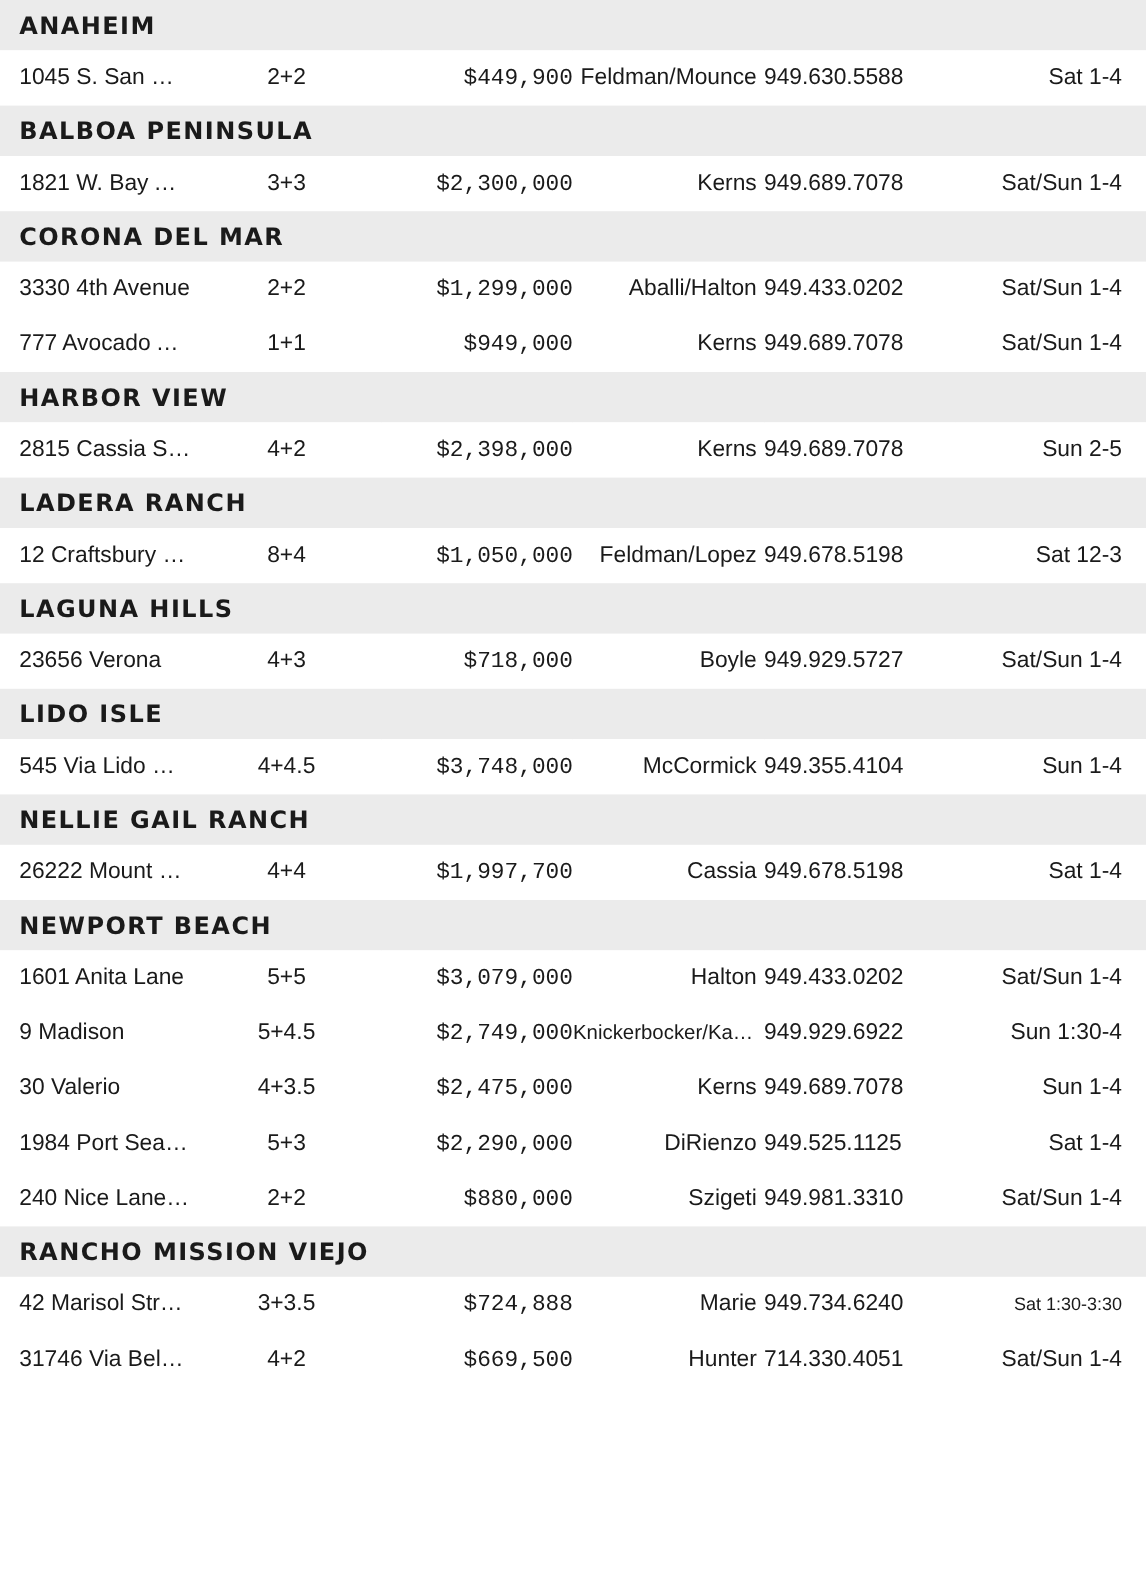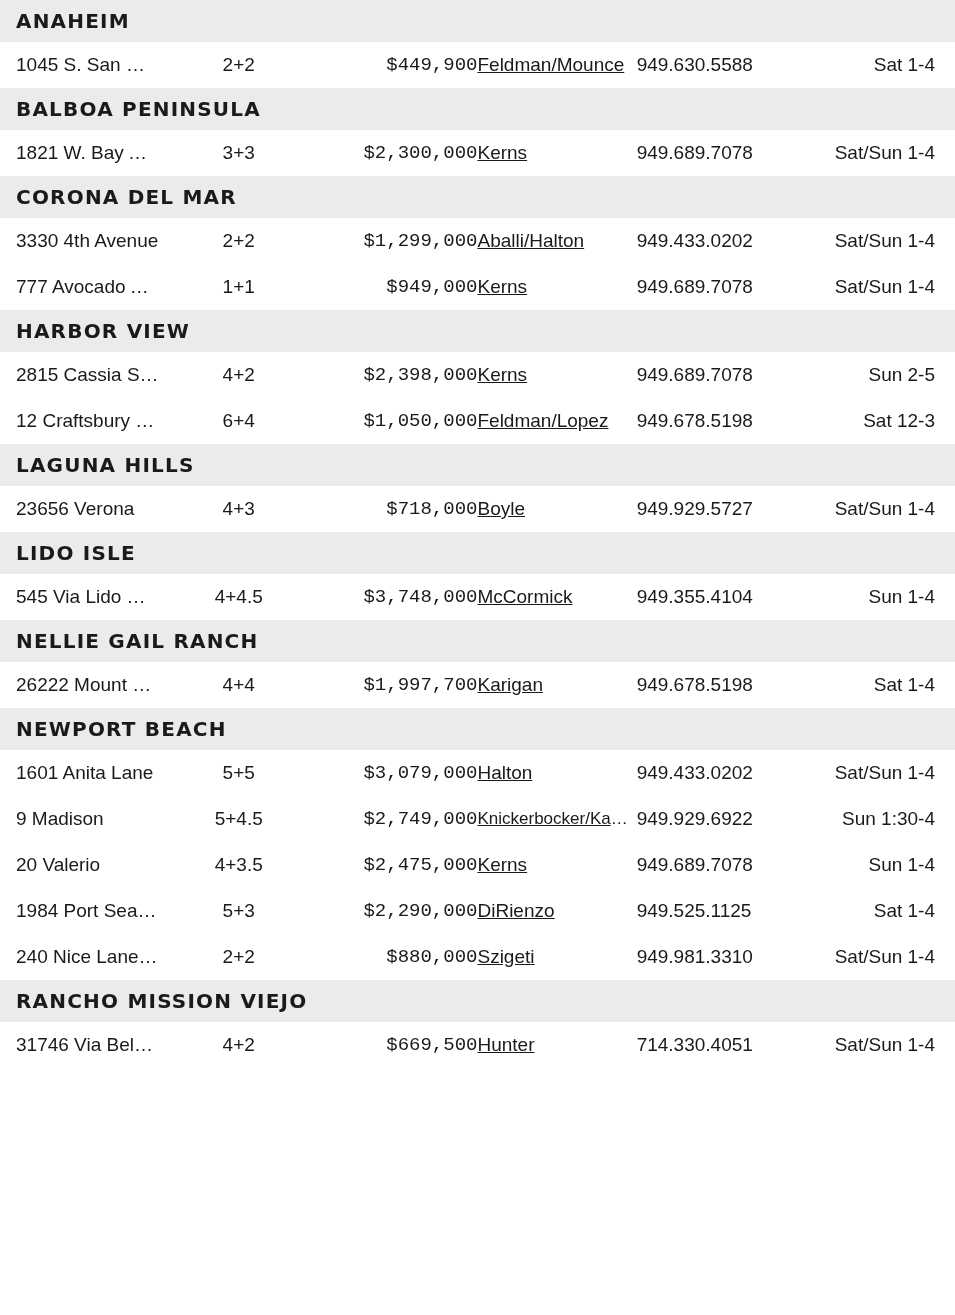--- a/index.html
+++ b/index.html
@@ -46,24 +46,23 @@
   .listing-row td.c-beds {
     text-align: center;
     width: 95px;
   }
   .listing-row td.c-price {
     text-align: right;
     width: 140px;
     font-family: Liberation Mono, monospace;
   }
   .listing-row td.c-agent {
-    text-align: left;
+    text-align: right;
     width: 225px;
     padding-right: 6px;
-    text-decoration: underline;
   }
   .listing-row td.c-phone {
     text-align: left;
     width: 135px;
   }
   .listing-row td.c-hours {
     text-align: right;
     width: 105px;
     padding-right: 20px;
   }
@@ -124,23 +123,26 @@
         <td colspan="6">HARBOR VIEW</td>
       </tr>
       <tr class="listing-row">
         <td class="c-address">2815 Cassia Street</td>
         <td class="c-beds">4+2</td>
         <td class="c-price">$2,398,000</td>
         <td class="c-agent">Kerns</td>
         <td class="c-phone">949.689.7078</td>
         <td class="c-hours">Sun 2-5</td>
       </tr>
+      <tr class="section-row">
+        <td colspan="6">LADERA RANCH</td>
+      </tr>
       <tr class="listing-row">
         <td class="c-address">12 Craftsbury Place</td>
-        <td class="c-beds">6+4</td>
+        <td class="c-beds">8+4</td>
         <td class="c-price">$1,050,000</td>
         <td class="c-agent">Feldman/Lopez</td>
         <td class="c-phone">949.678.5198</td>
         <td class="c-hours">Sat 12-3</td>
       </tr>
       <tr class="section-row">
         <td colspan="6">LAGUNA HILLS</td>
       </tr>
       <tr class="listing-row">
         <td class="c-address">23656 Verona</td>
@@ -161,21 +163,21 @@
         <td class="c-phone">949.355.4104</td>
         <td class="c-hours">Sun 1-4</td>
       </tr>
       <tr class="section-row">
         <td colspan="6">NELLIE GAIL RANCH</td>
       </tr>
       <tr class="listing-row">
         <td class="c-address">26222 Mount Diablo Road</td>
         <td class="c-beds">4+4</td>
         <td class="c-price">$1,997,700</td>
-        <td class="c-agent">Karigan</td>
+        <td class="c-agent">Cassia</td>
         <td class="c-phone">949.678.5198</td>
         <td class="c-hours">Sat 1-4</td>
       </tr>
       <tr class="section-row">
         <td colspan="6">NEWPORT BEACH</td>
       </tr>
       <tr class="listing-row">
         <td class="c-address">1601 Anita Lane</td>
         <td class="c-beds">5+5</td>
         <td class="c-price">$3,079,000</td>
@@ -185,21 +187,21 @@
       </tr>
       <tr class="listing-row">
         <td class="c-address">9 Madison</td>
         <td class="c-beds">5+4.5</td>
         <td class="c-price">$2,749,000</td>
         <td class="c-agent small">Knickerbocker/Karigan</td>
         <td class="c-phone">949.929.6922</td>
         <td class="c-hours">Sun 1:30-4</td>
       </tr>
       <tr class="listing-row">
-        <td class="c-address">20 Valerio</td>
+        <td class="c-address">30 Valerio</td>
         <td class="c-beds">4+3.5</td>
         <td class="c-price">$2,475,000</td>
         <td class="c-agent">Kerns</td>
         <td class="c-phone">949.689.7078</td>
         <td class="c-hours">Sun 1-4</td>
       </tr>
       <tr class="listing-row">
         <td class="c-address">1984 Port Seabourne Way</td>
         <td class="c-beds">5+3</td>
         <td class="c-price">$2,290,000</td>
@@ -212,20 +214,28 @@
         <td class="c-beds">2+2</td>
         <td class="c-price">$880,000</td>
         <td class="c-agent">Szigeti</td>
         <td class="c-phone">949.981.3310</td>
         <td class="c-hours">Sat/Sun 1-4</td>
       </tr>
       <tr class="section-row">
         <td colspan="6">RANCHO MISSION VIEJO</td>
       </tr>
       <tr class="listing-row">
+        <td class="c-address">42 Marisol Street</td>
+        <td class="c-beds">3+3.5</td>
+        <td class="c-price">$724,888</td>
+        <td class="c-agent">Marie</td>
+        <td class="c-phone">949.734.6240</td>
+        <td class="c-hours small">Sat 1:30-3:30</td>
+      </tr>
+      <tr class="listing-row">
         <td class="c-address">31746 Via Belardes</td>
         <td class="c-beds">4+2</td>
         <td class="c-price">$669,500</td>
         <td class="c-agent">Hunter</td>
         <td class="c-phone">714.330.4051</td>
         <td class="c-hours">Sat/Sun 1-4</td>
       </tr>
     </tbody>
 </table>
 

